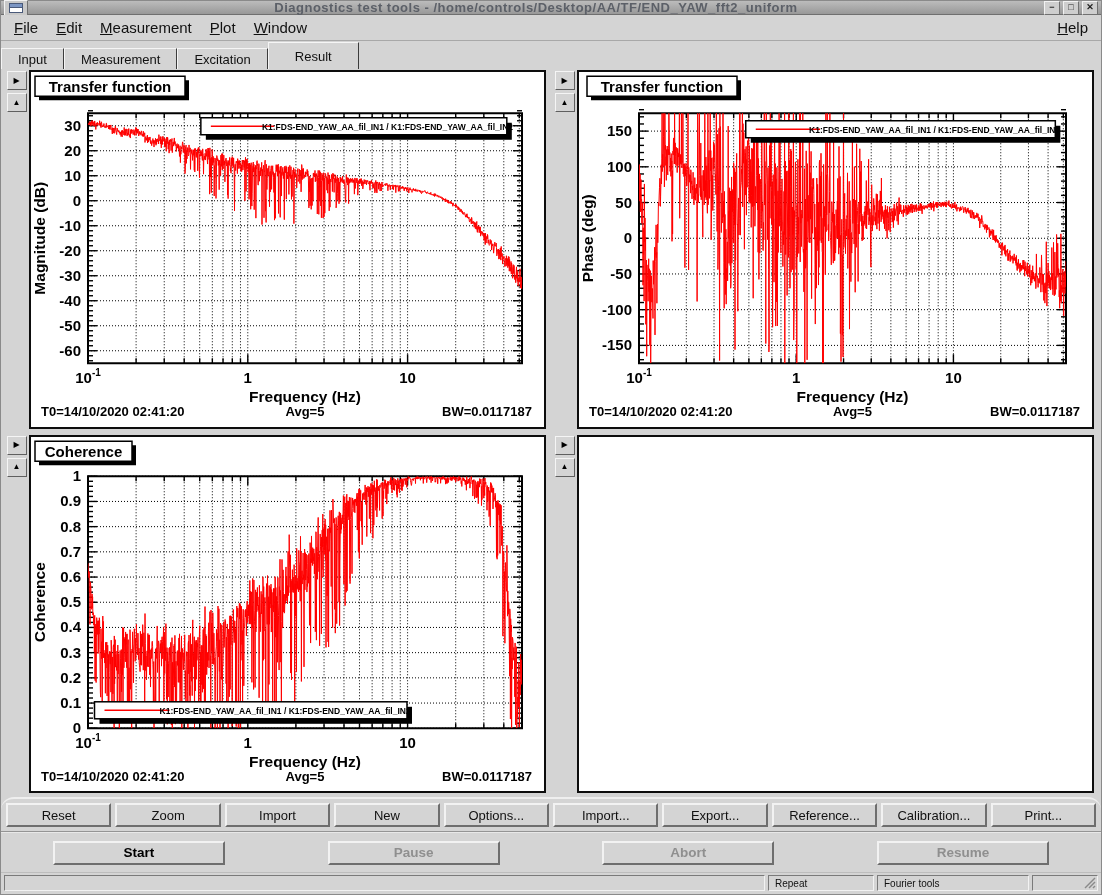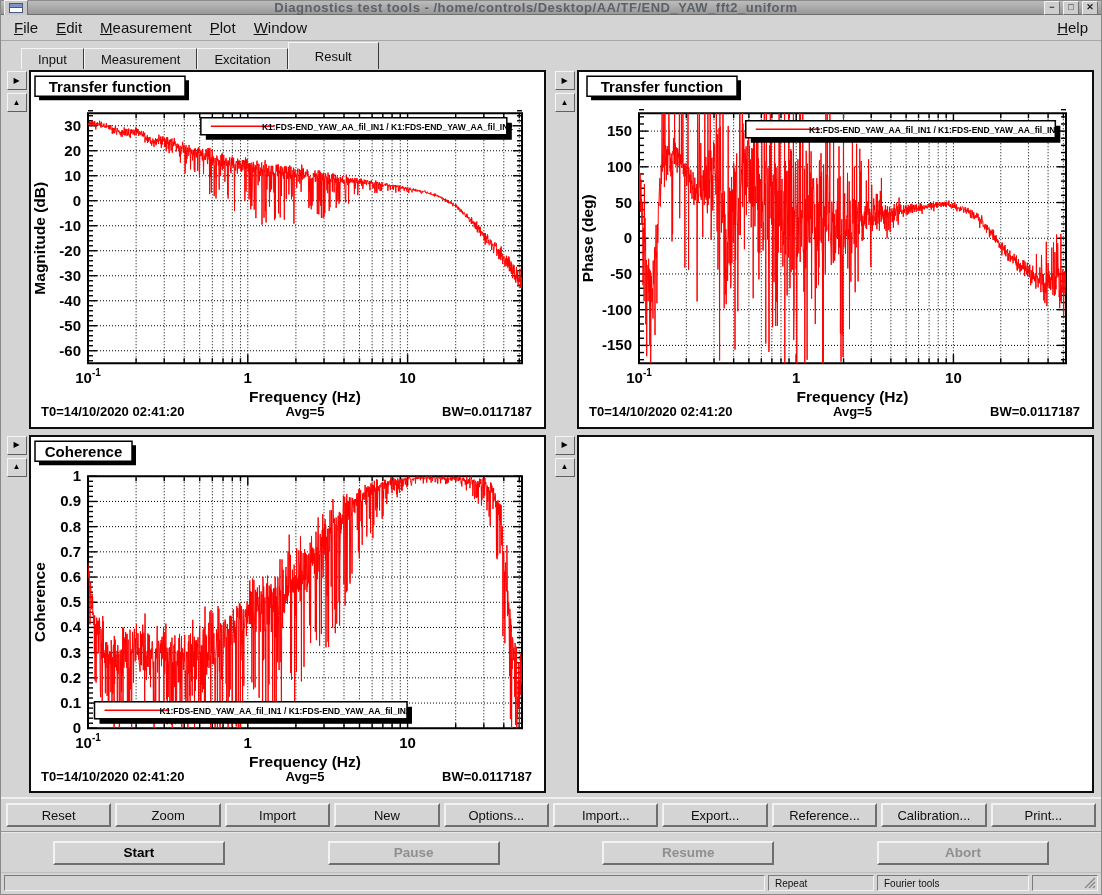--- a/index.html
+++ b/index.html
@@ -18,38 +18,38 @@
   .title-controls{display:flex;gap:3px;}
   .tb-btn{width:16px;height:14px;background:#cecece;border:1px solid;border-color:#f2f2f2 #707070 #707070 #f2f2f2;
           font-size:9px;line-height:11px;text-align:center;color:#222;font-weight:bold;padding:0;}
   
   .menubar{height:26px;display:flex;align-items:center;padding:0 4px;flex:0 0 auto;
            border-bottom:1px solid #a8a8a8;background:#d4d4d4;}
   .menu-item{font-size:15px;color:#111;padding:3px 9px;cursor:default;}
   .menu-spacer{flex:1;}
   .mn{text-decoration:underline;}
   
-  .tabbar{height:28px;display:flex;align-items:flex-end;padding:0 0 0 20px;flex:0 0 auto;position:relative;}
+  .tabbar{height:28px;display:flex;align-items:flex-end;padding:0 0 0 0;flex:0 0 auto;position:relative;}
   .tab{height:21px;margin-top:7px;padding:0 16px;background:#d4d4d4;font-size:13px;color:#111;
        display:flex;align-items:center;border-top:1px solid #f5f5f5;border-left:1px solid #f5f5f5;
        border-right:1px solid #3c3c3c;cursor:default;}
   .tab.active{height:27px;padding:0 26px;border-bottom:none;position:relative;z-index:2;background:#d4d4d4;}
   
   .plotgrid{flex:1 1 auto;display:grid;grid-template-columns:1fr 1fr;grid-template-rows:1fr 1fr;
             gap:6px 6px;padding:1px 7px 4px 3px;min-height:0;}
   .quadrant{display:flex;min-height:0;min-width:0;}
   .side-btns{width:25px;flex:0 0 auto;display:flex;flex-direction:column;align-items:center;padding-top:1px;gap:3px;}
   .mini-btn{width:20px;height:19px;background:#d4d4d4;border:1px solid;padding:0;
             border-color:#f5f5f5 #5f5f5f #5f5f5f #f5f5f5;font-size:8px;line-height:16px;color:#000;text-align:center;}
   .plot-panel{flex:1;background:#fff;border:2px solid #0d0d0d;position:relative;min-width:0;min-height:0;}
   .plot-panel svg{position:absolute;left:0;top:0;width:100%;height:100%;}
   svg text{font-family:"Liberation Sans",sans-serif;font-weight:bold;fill:#000;}
   
   .toolbar{flex:0 0 auto;height:34px;display:flex;align-items:center;padding:0 5px;gap:4px;
-           border-top:2px solid #efefef;background:#d4d4d4;}
+           border-top:2px solid #efefef;background:#d4d4d4;border-radius:13px;}
   .tool-btn{flex:1;height:24px;background:#d4d4d4;border:2px solid;border-color:#f2f2f2 #6e6e6e #6e6e6e #f2f2f2;
             font-size:13px;color:#111;font-family:"Liberation Sans",sans-serif;padding:0;}
   
   .runrow{flex:0 0 auto;height:41px;display:flex;align-items:center;justify-content:space-between;
           padding:0 52px;border-top:2px groove #e8e8e8;}
   .run-btn{width:172px;height:24px;background:#d4d4d4;border:2px solid;border-color:#f2f2f2 #6e6e6e #6e6e6e #f2f2f2;
            font-size:13.5px;font-weight:bold;color:#000;font-family:"Liberation Sans",sans-serif;}
   .run-btn.disabled{color:#8f8f8f;}
   
   .statusbar{flex:0 0 auto;height:22px;display:flex;align-items:stretch;gap:3px;padding:2px 3px 3px 3px;
@@ -783,22 +783,22 @@
       <button class="tool-btn">Import...</button>
       <button class="tool-btn">Export...</button>
       <button class="tool-btn">Reference...</button>
       <button class="tool-btn">Calibration...</button>
       <button class="tool-btn">Print...</button>
     </div>
 
   <div class="runrow">
     <button class="run-btn">Start</button>
     <button class="run-btn disabled">Pause</button>
+    <button class="run-btn disabled">Abort</button>
     <button class="run-btn disabled">Resume</button>
-    <button class="run-btn disabled">Abort</button>
   </div>
 
   <div class="statusbar">
     <div class="status-panel status-left"></div>
     <div class="status-panel status-repeat">Repeat</div>
     <div class="status-panel status-fourier">Fourier tools</div>
     <div class="status-panel status-grip">
       <svg class="grip" width="14" height="14">
         <line x1="13" y1="3" x2="3" y2="13" stroke="#8a8a8a" stroke-width="1.5"></line>
         <line x1="13" y1="7" x2="7" y2="13" stroke="#8a8a8a" stroke-width="1.5"></line>

